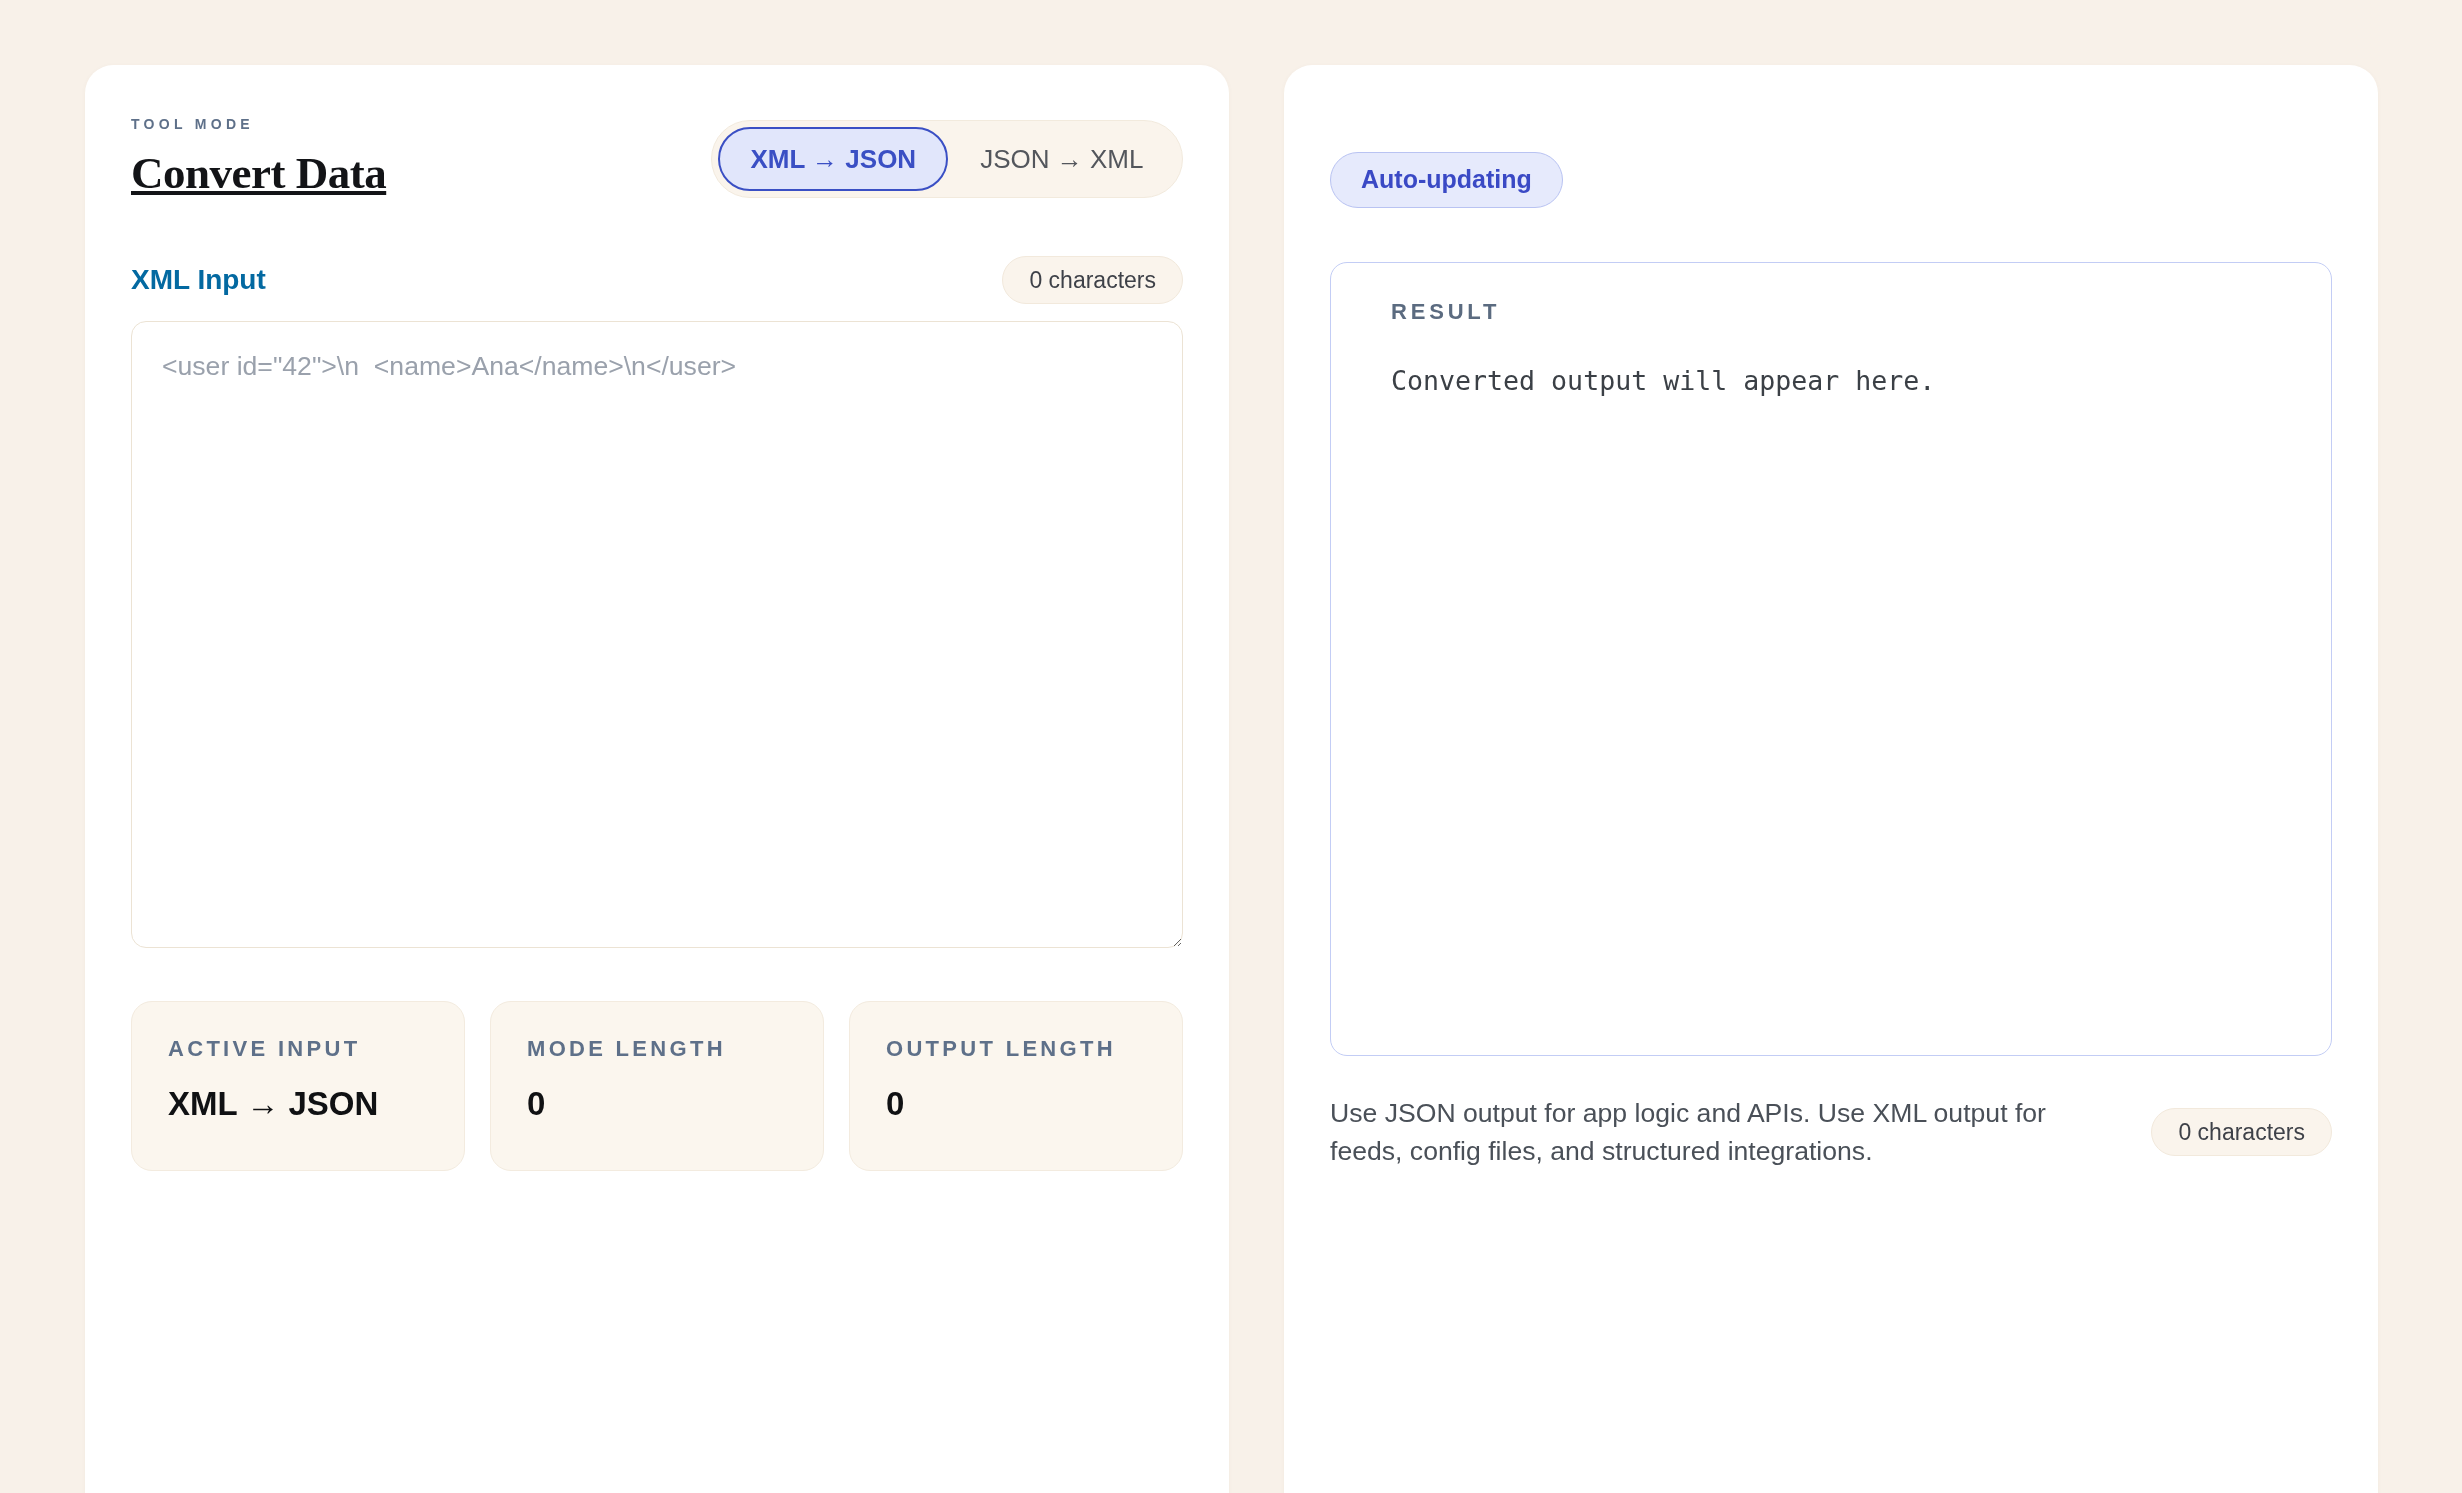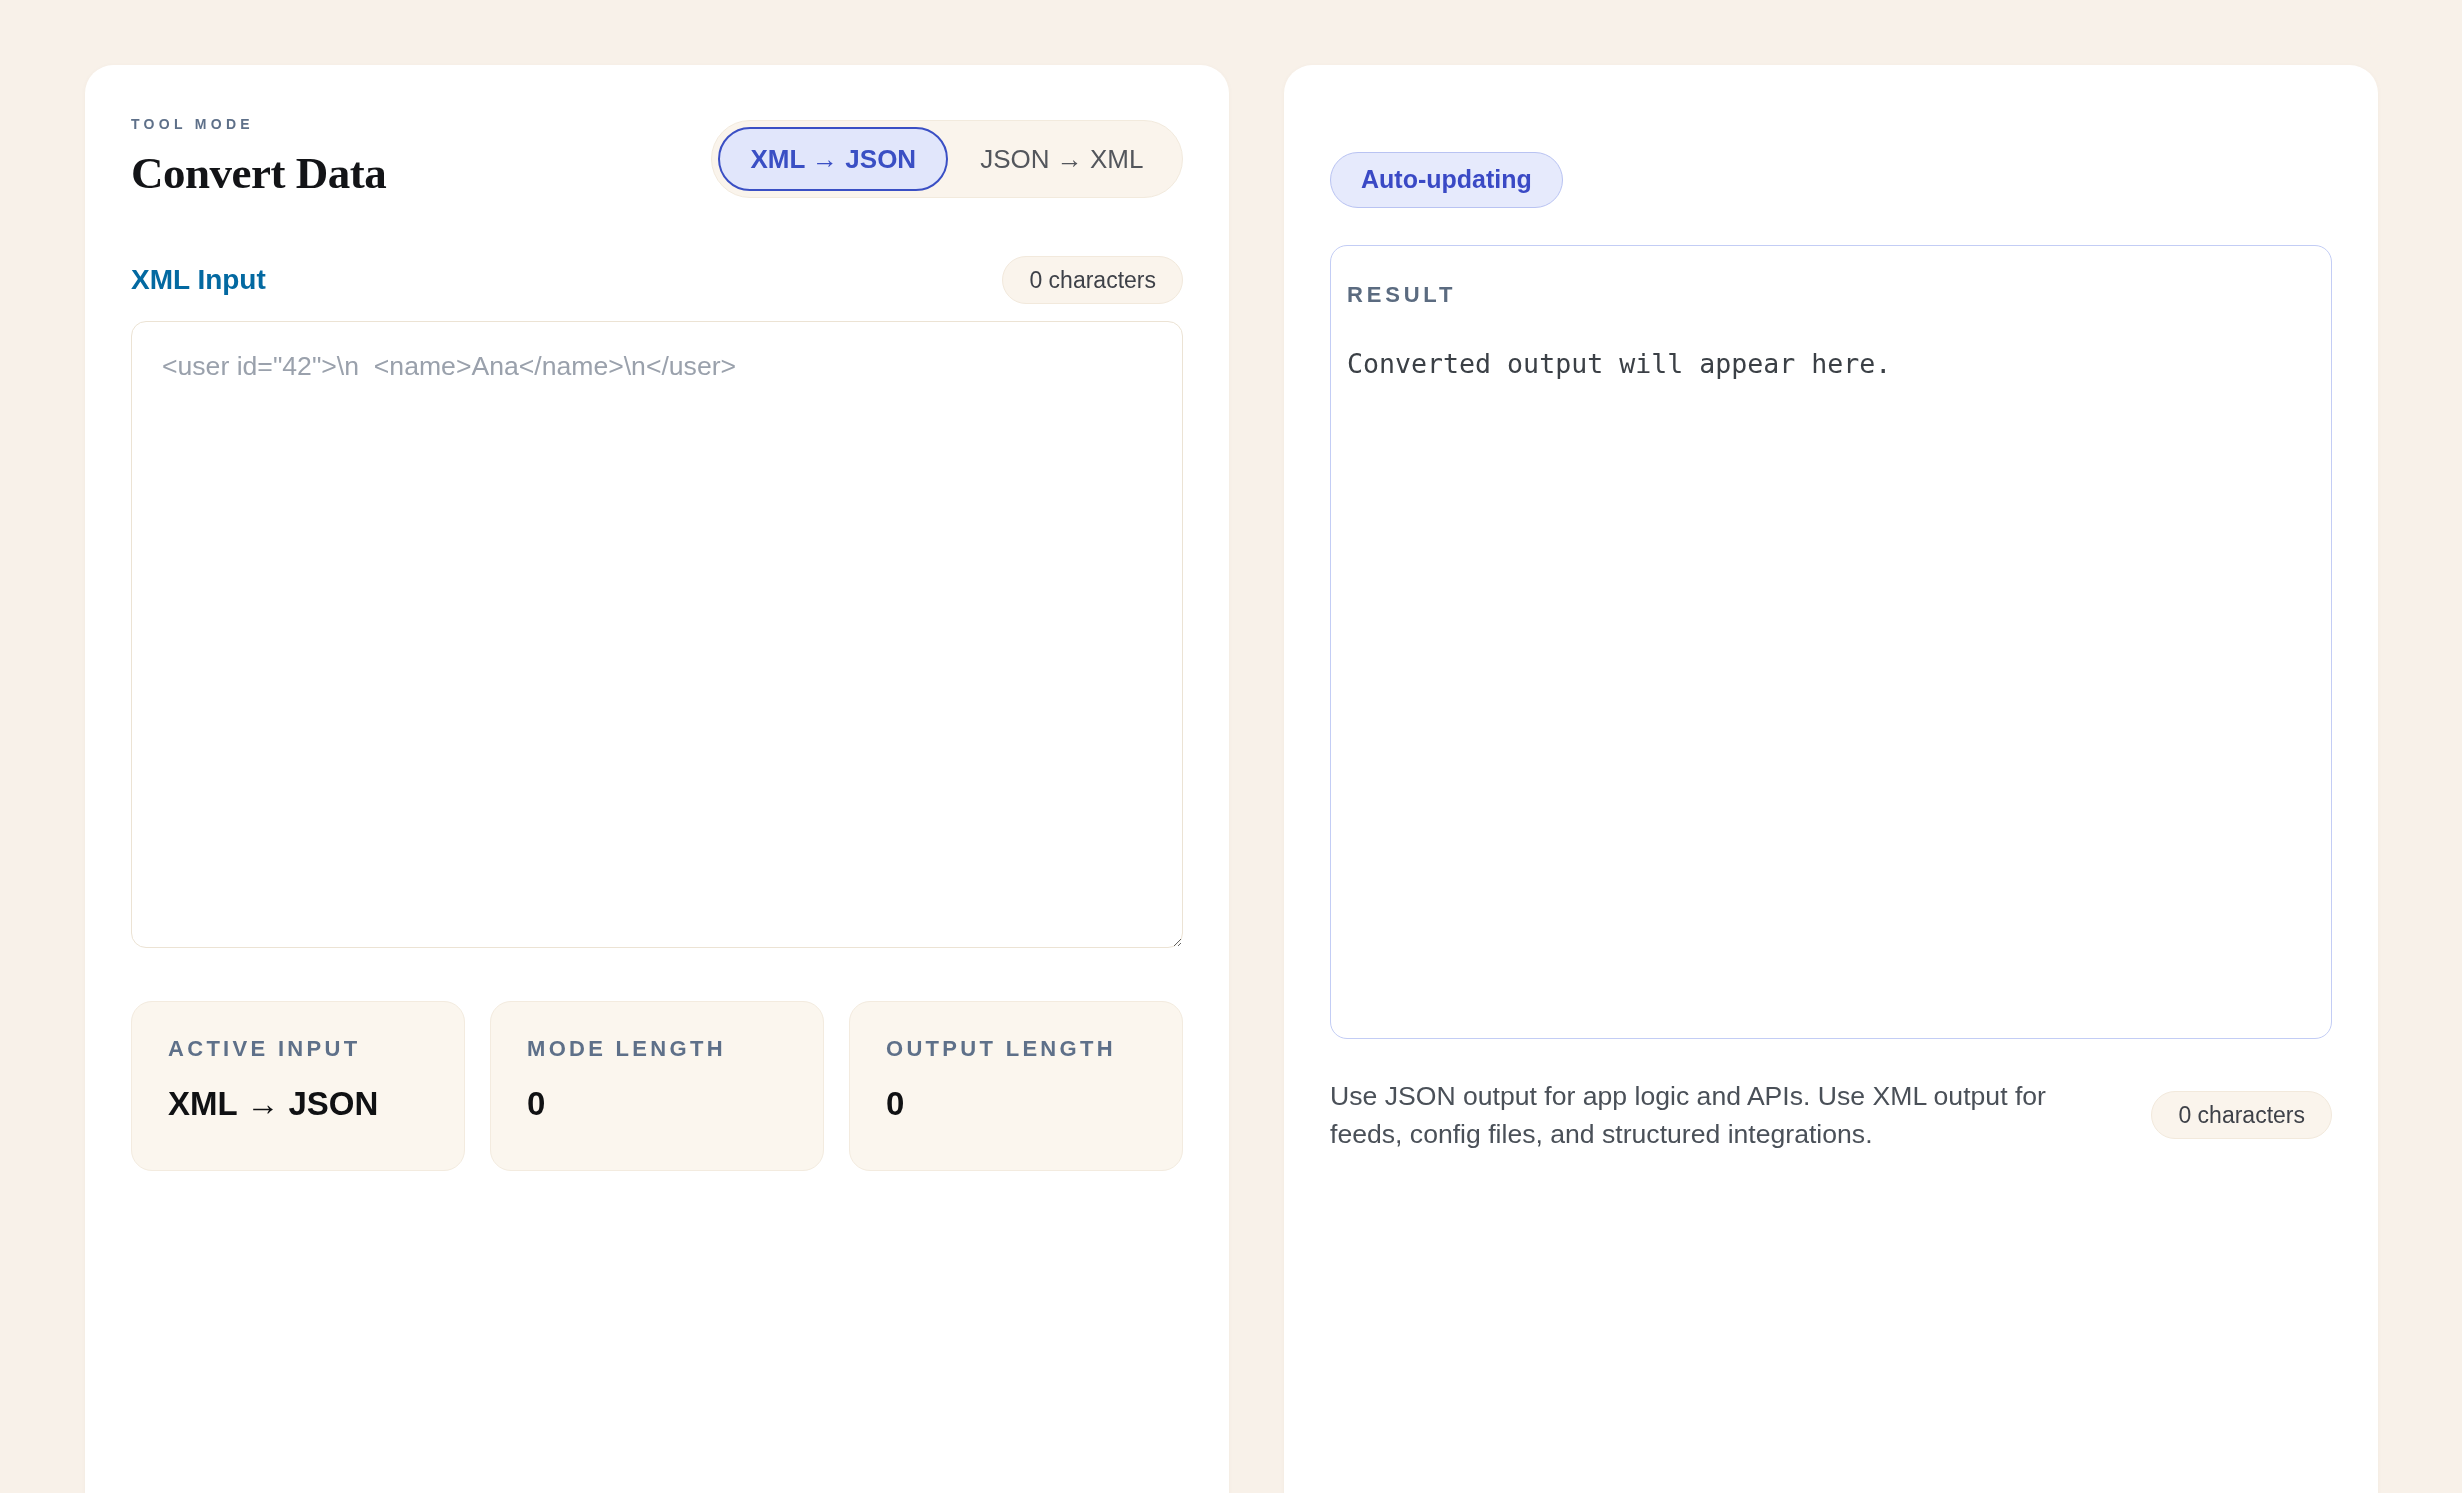--- a/index.html
+++ b/index.html
@@ -36,20 +36,21 @@
     letter-spacing: 4.3px;
     color: #5e7089;
   }
   .title {
     font-family: "Liberation Serif", serif;
     font-size: 45px;
     font-weight: 700;
     color: #131417;
     margin-top: 15px;
     letter-spacing: -0.5px;
+    text-decoration: underline;
   }
 
   
   .toggle-group {
     display: inline-flex;
     align-items: center;
     background: #faf4ec;
     border: 1.9px solid #f2eadd;
     border-radius: 949px;
     padding: 6.6px;
@@ -169,26 +170,26 @@
     border: 1.9px solid #b9c3f2;
     border-radius: 949px;
     padding: 12.3px 30px;
     font-size: 25px;
     font-weight: 600;
     color: #3a49c5;
     margin-top: 36px;
     white-space: nowrap;
   }
   .result-box {
-    margin-top: 37px;
+    margin-top: 54px;
     height: 794px;
     background: #ffffff;
     border: 1.9px solid #c3cdf5;
     border-radius: 17px;
-    padding: 36px 16px;
+    padding: 36px 60px;
   }
   .result-label {
     font-size: 22px;
     font-weight: 700;
     letter-spacing: 3.8px;
     color: #5b6b80;
   }
   .result-text {
     margin-top: 40px;
     font-family: "DejaVu Sans Mono", monospace;

